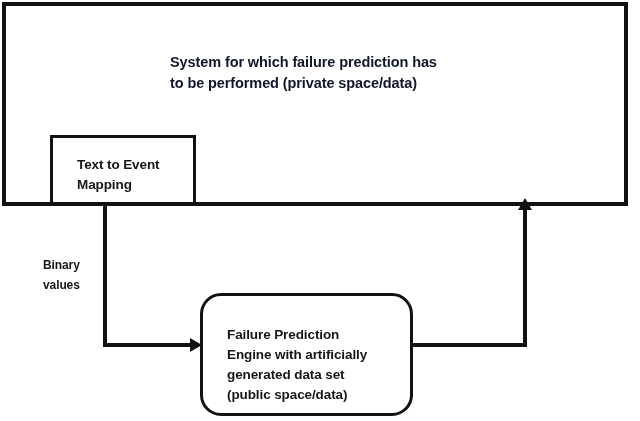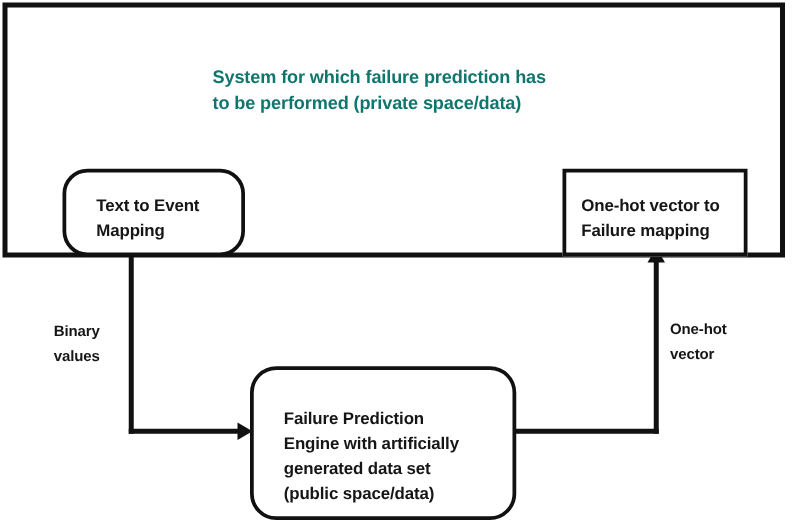--- a/index.html
+++ b/index.html
@@ -29,30 +29,29 @@
     border-width: 4px;
   }
   #system-title {
     position: absolute;
     left: 170px;
     top: 52px;
     width: 300px;
     font-size: 14.5px;
     font-weight: bold;
     line-height: 21px;
-    color: #0f766e;
+    color: #0f172a;
     letter-spacing: -0.1px;
     white-space: pre-line;
   }
   #text-to-event-box {
     left: 50px;
     top: 135px;
     width: 146px;
     height: 70px;
-    border-radius: 20px;
   }
   #onehot-to-failure-box {
     left: 450px;
     top: 135px;
     width: 148px;
     height: 70px;
   }
   #failure-engine-box {
     left: 200px;
     top: 293px;
@@ -170,31 +169,25 @@
 
   <div class="conn" id="conn-onehot-horizontal"></div>
   <div class="conn" id="conn-onehot-vertical"></div>
   <div id="arrowhead-into-onehot"></div>
 
   <div class="box" id="text-to-event-box">
     <div class="box-label" id="text-to-event-label">Text to Event
 Mapping</div>
   </div>
 
-  <div class="box" id="onehot-to-failure-box">
-    <div class="box-label" id="onehot-to-failure-label">One-hot vector to
-Failure mapping</div>
-  </div>
 
   <div class="box" id="failure-engine-box">
     <div class="box-label" id="failure-engine-label">Failure Prediction
 Engine with artificially
 generated data set
 (public space/data)</div>
   </div>
 
   <div class="edge-label" id="binary-values-label">Binary
 values</div>
 
-  <div class="edge-label" id="onehot-vector-label">One-hot
-vector</div>
 
 </div>
 
 </body></html>

